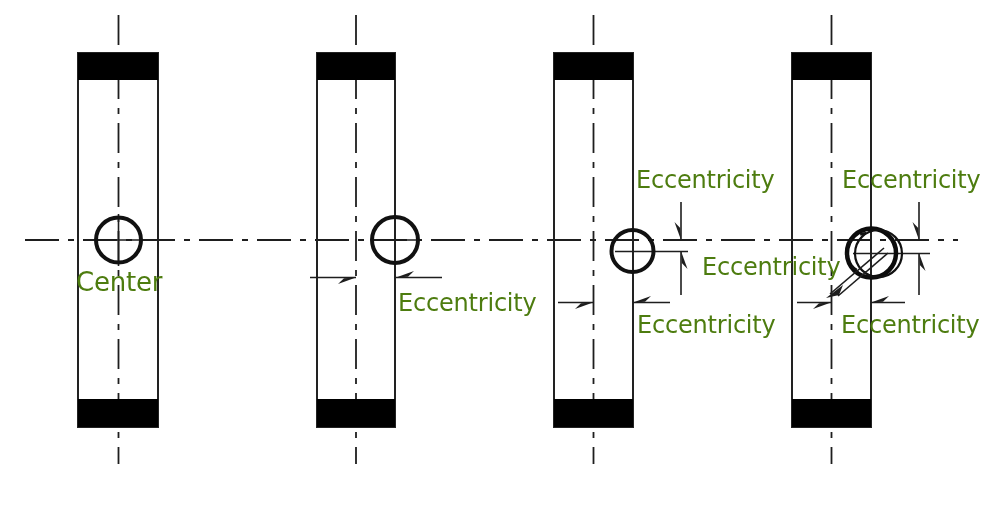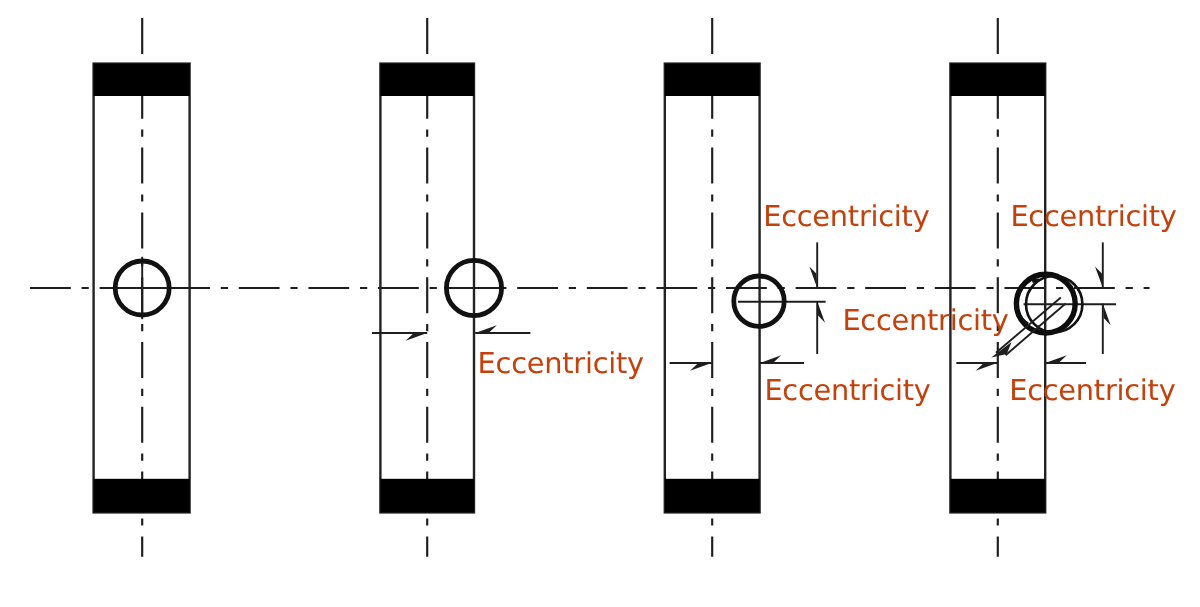--- a/index.html
+++ b/index.html
@@ -3,21 +3,21 @@
 <meta charset="utf-8">
 <style>
   html,body { margin:0; padding:0; background:#ffffff; }
   .stage {
     position:relative; width:1000px; height:506px; background:#ffffff;
     overflow:hidden; font-family:"DejaVu Sans","Liberation Sans",sans-serif;
   }
   .stage svg { position:absolute; left:0; top:0; }
   .lbl {
     position:absolute; font-family:"DejaVu Sans","Liberation Sans",sans-serif;
-    font-size:24px; line-height:1.2; color:#c2410c; white-space:nowrap;
+    font-size:24px; line-height:1.2; color:#4d7c0f; white-space:nowrap;
     letter-spacing:-0.2px;
   }
   #lbl-center { left:76px;  top:267px; font-size:26px; }
   #lbl-e2b    { left:398px; top:289px; }
   #lbl-e3t    { left:636px; top:166px; }
   #lbl-e3b    { left:637px; top:311px; }
   #lbl-mid    { left:702px; top:253px; }
   #lbl-e4t    { left:842px; top:166px; }
   #lbl-e4b    { left:841px; top:311px; }
 </style>
@@ -93,20 +93,21 @@
     <line x1="919" y1="253" x2="919" y2="295" stroke="#1e1e1e" stroke-width="1.6"></line>
     <polygon points="919,253 925.5,271 919.8,265" fill="#1e1e1e"></polygon>
 
     <line x1="797" y1="302.5" x2="831" y2="302.5" stroke="#1e1e1e" stroke-width="1.6"></line>
     <polygon points="831,302.5 813,309 819,303.3" fill="#1e1e1e"></polygon>
     <line x1="871" y1="302.5" x2="905" y2="302.5" stroke="#1e1e1e" stroke-width="1.6"></line>
     <polygon points="871,302.5 889,296 883,301.7" fill="#1e1e1e"></polygon>
   </g>
 </svg>
 
+<div class="lbl" id="lbl-center">Center</div>
 <div class="lbl" id="lbl-e2b">Eccentricity</div>
 <div class="lbl" id="lbl-e3t">Eccentricity</div>
 <div class="lbl" id="lbl-e3b">Eccentricity</div>
 <div class="lbl" id="lbl-mid">Eccentricity</div>
 <div class="lbl" id="lbl-e4t">Eccentricity</div>
 <div class="lbl" id="lbl-e4b">Eccentricity</div>
 
 </div>
 
 </body></html>

